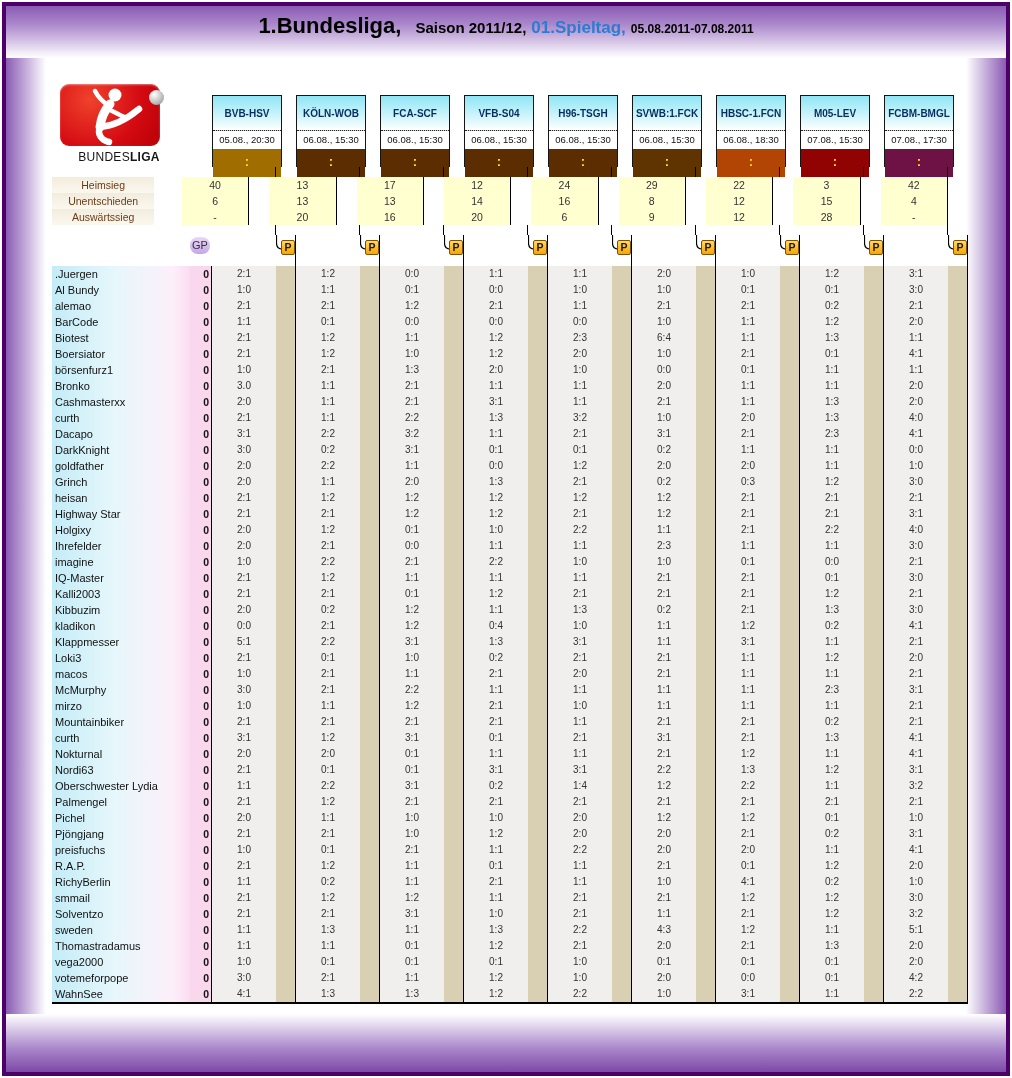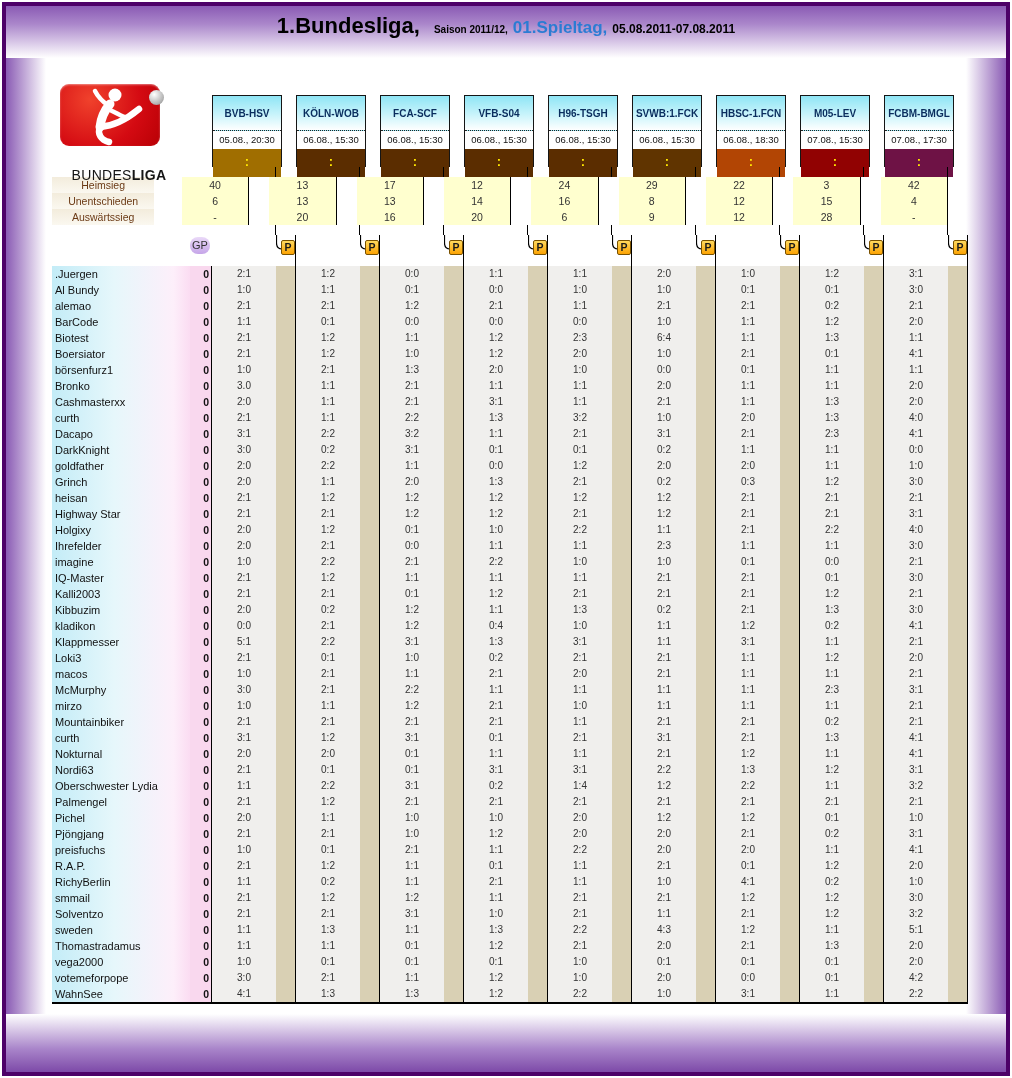--- a/index.html
+++ b/index.html
@@ -11,33 +11,33 @@
   
   .grad-left  { position:absolute; top:6px; bottom:6px; left:6px;  width:40px;  background:linear-gradient(90deg,#8a5bb4,#fff); z-index:0; }
   .grad-right { position:absolute; top:6px; bottom:6px; right:6px; width:40px;  background:linear-gradient(270deg,#8a5bb4,#fff); z-index:0; }
   .grad-top   { position:absolute; left:6px; right:6px; top:6px;   height:52px; background:linear-gradient(180deg,#8a5bb4 0%,#ab87cb 35%,#fff 100%); z-index:1; }
   .grad-bottom{ position:absolute; left:6px; right:6px; bottom:6px;height:58px; background:linear-gradient(0deg,#7d4aa8 0%,#a985ca 40%,#fff 100%); z-index:1; }
   .frame-line { position:absolute; inset:2px; border:4px solid #4d0168; z-index:10; pointer-events:none; }
 
   
   .title { position:absolute; top:13px; left:0; width:100%; text-align:center; font-weight:bold; color:#000; z-index:3; }
   .t1 { font-size:22px; }
-  .t2 { font-size:10px; margin-left:14px; }
+  .t2 { font-size:15px; margin-left:14px; }
   .t3 { font-size:17px; margin-left:5px; color:#2b7cd3; }
   .t4 { font-size:12px; margin-left:5px; }
   .timestamp { position:absolute; top:65px; left:0; width:100%; text-align:center; font-size:10px; font-style:italic; color:#222; z-index:3; }
 
   
   .logo { position:absolute; left:60px; top:84px; width:118px; z-index:3; }
   .logo-box { position:relative; width:100px; height:62px; border-radius:9px;
     background: radial-gradient(circle at 30% 25%, #f0422c, #d40a12 60%, #b80005);
     box-shadow: inset 0 1px 2px rgba(255,255,255,.45); }
   .ball { position:absolute; right:-4px; top:6px; width:15px; height:15px; border-radius:50%;
     background: radial-gradient(circle at 35% 30%, #ffffff, #b5b5b5 65%, #7d7d7d); }
-  .logo-text { margin-top:21px; width:118px; text-align:center; font-size:14px; letter-spacing:.3px; color:#151515; white-space:nowrap; }
+  .logo-text { margin-top:4px; width:118px; text-align:center; font-size:12px; letter-spacing:.3px; color:#151515; white-space:nowrap; }
   .lt2 { font-weight:bold; }
 
   
   .ttable { position:absolute; left:52px; top:95px; width:916px; z-index:2; }
   .row { display:flex; }
   .r-header { height:72px; }
   .r-gap    { height:10px; }
   .r-quota  { height:16px; line-height:16px; }
   .r-p      { height:22px; }
   .r-gap2   { height:9px; }

